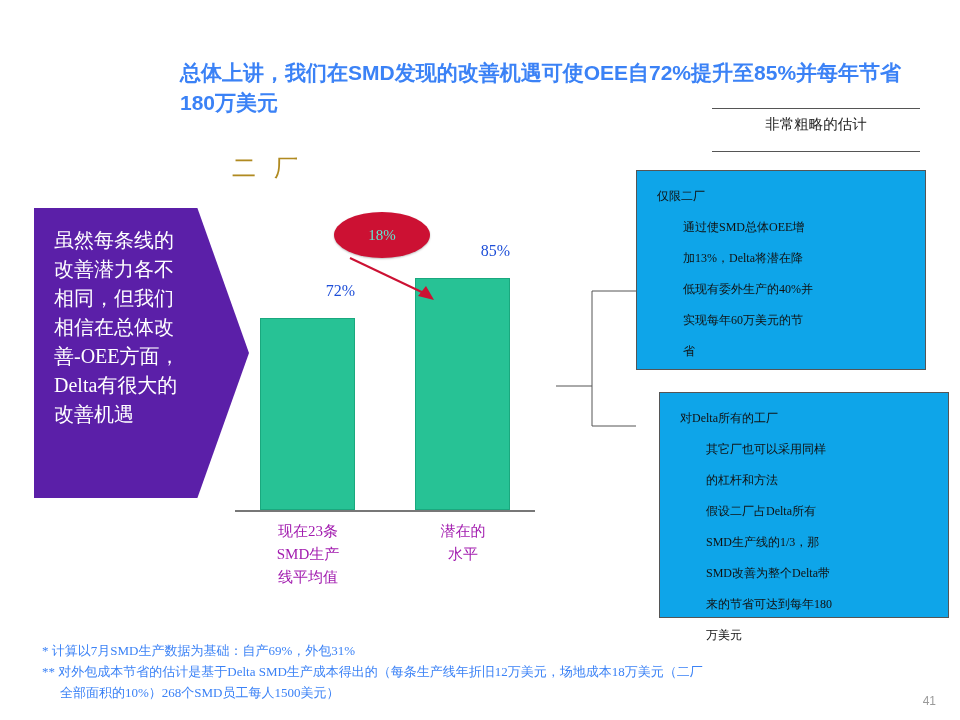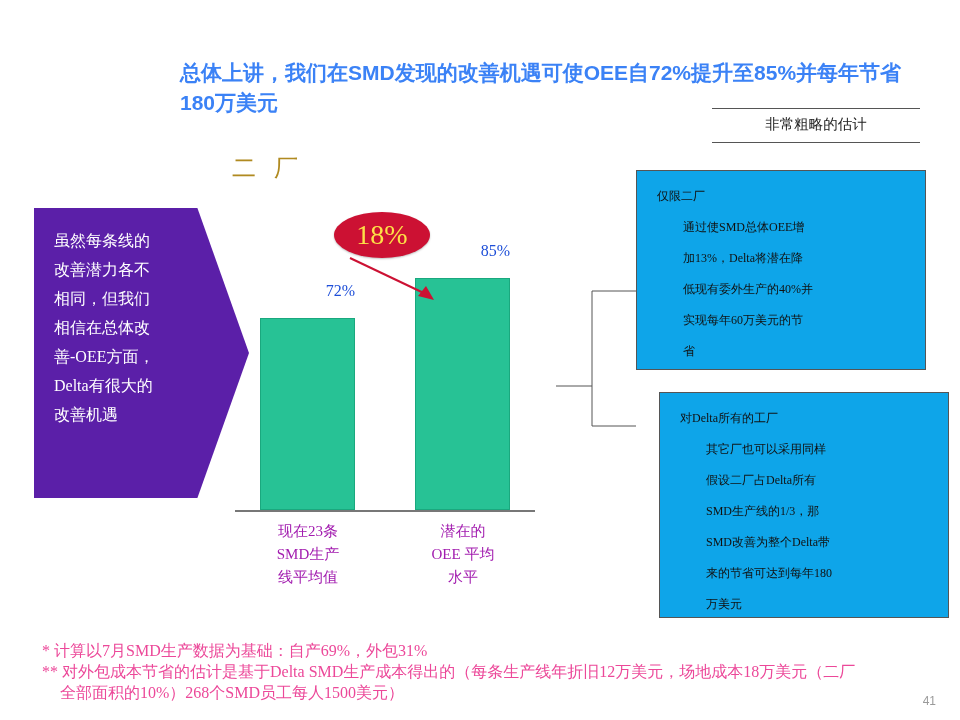--- a/index.html
+++ b/index.html
@@ -37,21 +37,21 @@
 
   
   .rough-note {
     position: absolute;
     left: 712px;
     top: 108px;
     width: 208px;
     text-align: center;
     font-size: 14.5px;
     color: #222222;
-    padding: 6px 0 8px 0;
+    padding: 6px 0 17px 0;
     border-top: 1px solid #555;
     border-bottom: 1px solid #555;
   }
 
   
   .plant-label {
     position: absolute;
     left: 232px;
     top: 152px;
     font-size: 24px;
@@ -64,21 +64,21 @@
     position: absolute;
     left: 34px;
     top: 208px;
     width: 215px;
     height: 290px;
     background: #5b1fa8;
     color: #ffffff;
     clip-path: polygon(0 0, 76% 0, 100% 50%, 76% 100%, 0 100%);
     box-sizing: border-box;
     padding: 18px 40px 10px 20px;
-    font-size: 16px;
+    font-size: 20px;
     line-height: 29px;
   }
 
   
   .chart-area {
     position: absolute;
     left: 230px;
     top: 200px;
     width: 330px;
     height: 330px;
@@ -112,22 +112,22 @@
   .bar-value-2 { left: 185px; top: 42px; }
 
   .bubble {
     position: absolute;
     left: 104px;
     top: 12px;
     width: 96px;
     height: 46px;
     border-radius: 50%;
     background: #cc1133;
-    color: #fde047;
-    font-size: 28px;
+    color: #5eead4;
+    font-size: 15px;
     display: flex;
     align-items: center;
     justify-content: center;
     box-shadow: 0 1px 2px rgba(0,0,0,0.25);
   }
   .bubble-tail {
     position: absolute;
     left: 118px;
     top: 56px;
     width: 90px;
@@ -170,23 +170,23 @@
   .rbox-2 { left: 636px; top: 392px; width: 290px; height: 226px; margin-left: 23px; }
   .rbox .hdr { display: block; }
   .rbox .body { display: block; padding-left: 26px; }
 
   
   .footnotes {
     position: absolute;
     left: 42px;
     top: 640px;
     width: 880px;
-    font-size: 16px;
+    font-size: 13px;
     line-height: 21px;
-    color: #ec4899;
+    color: #3b82f6;
   }
   .footnotes .fn {
     display: block;
     white-space: nowrap;
   }
   .fn-indent { padding-left: 18px; }
 
   .page-num {
     position: absolute;
     right: 24px;
@@ -232,21 +232,20 @@
       <polygon points="86,44 70,40 78,30" fill="#cc1133"></polygon>
     </svg>
 
     <div class="x-label x-label-1">
       <div>现在23条</div>
       <div>SMD生产</div>
       <div>线平均值</div>
     </div>
     <div class="x-label x-label-2">
       <div>潜在的</div>
-      <div>OEE 平均</div>
       <div>水平</div>
     </div>
   </div>
 
   <svg class="bracket" viewBox="0 0 80 145">
     <line x1="0" y1="100" x2="36" y2="100" stroke="#555" stroke-width="1"></line>
     <line x1="36" y1="5" x2="36" y2="140" stroke="#555" stroke-width="1"></line>
     <line x1="36" y1="5" x2="80" y2="5" stroke="#555" stroke-width="1"></line>
     <line x1="36" y1="140" x2="80" y2="140" stroke="#555" stroke-width="1"></line>
   </svg>
@@ -259,20 +258,21 @@
       <span style="display:block">低现有委外生产的40%并</span>
       <span style="display:block">实现每年60万美元的节</span>
       <span style="display:block">省</span>
     </span>
   </div>
 
   <div class="rbox rbox-2">
     <span class="hdr">对Delta所有的工厂</span>
     <span class="body">
       <span style="display:block">其它厂也可以采用同样</span>
+      <span style="display:block">的杠杆和方法</span>
       <span style="display:block">假设二厂占Delta所有</span>
       <span style="display:block">SMD生产线的1/3，那</span>
       <span style="display:block">SMD改善为整个Delta带</span>
       <span style="display:block">来的节省可达到每年180</span>
       <span style="display:block">万美元</span>
     </span>
   </div>
 
   <div class="footnotes">
     <span class="fn">* 计算以7月SMD生产数据为基础：自产69%，外包31%</span>

